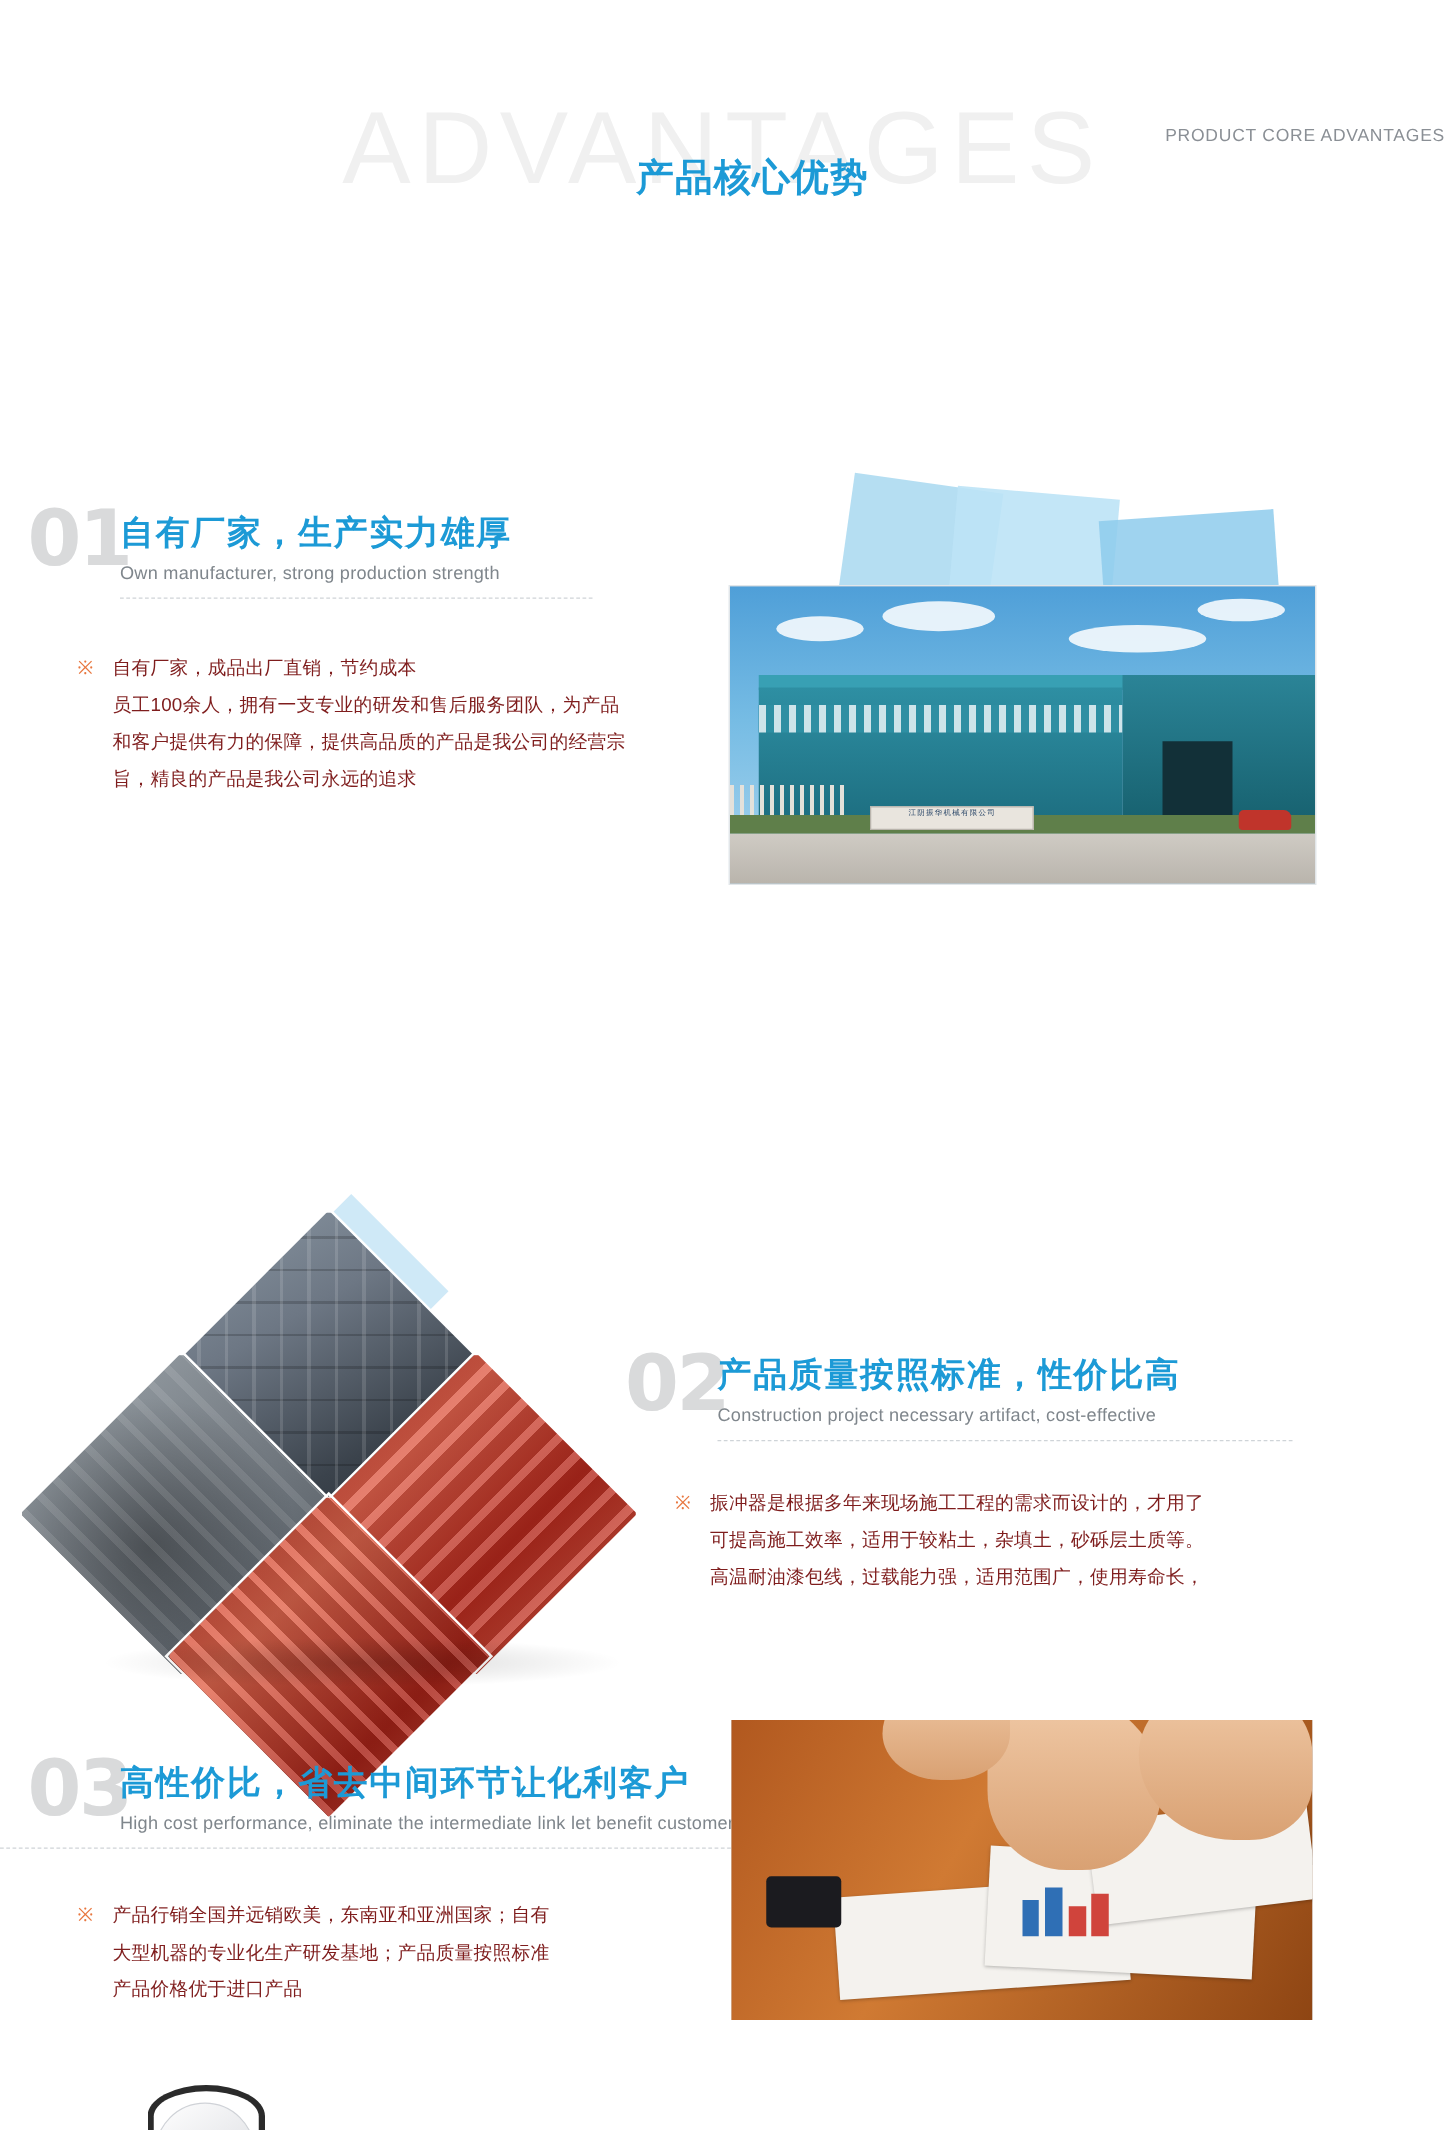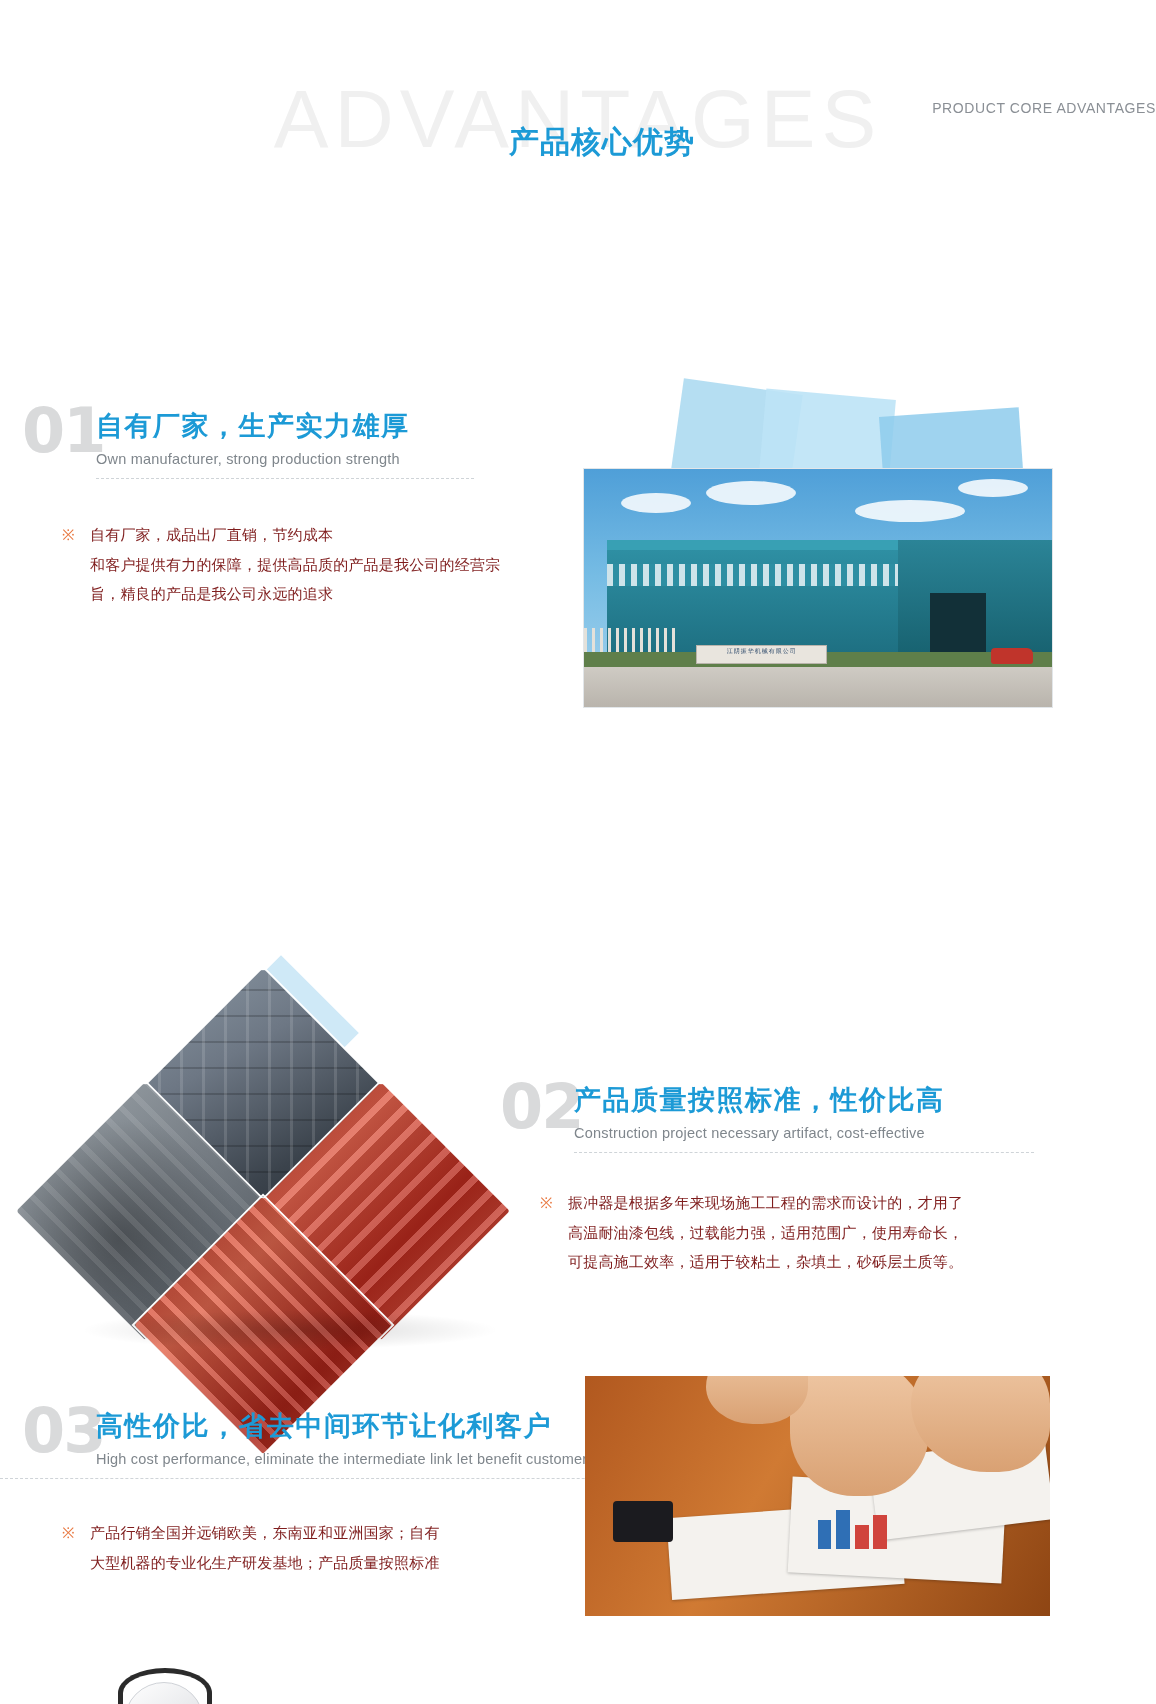--- a/index.html
+++ b/index.html
@@ -186,20 +186,21 @@
     <div class="title-cn">自有厂家，生产实力雄厚</div>
     <div class="title-en">Own manufacturer, strong production strength</div>
     <div class="divider" style="width:378px;"></div>
   </div>
 
   <div class="txt-col" style="left:62px; top:310px; width:480px;">
     <div class="body-row">
       <div class="star">※</div>
       <div class="body-text">
         <p>自有厂家，成品出厂直销，节约成本</p>
+        <p>员工100余人，拥有一支专业的研发和售后服务团队，为产品</p>
         <p>和客户提供有力的保障，提供高品质的产品是我公司的经营宗</p>
         <p>旨，精良的产品是我公司永远的追求</p>
       </div>
     </div>
   </div>
 
   <div class="factory-wrap">
     <div class="deco-sq f-deco1"></div>
     <div class="deco-sq f-deco2"></div>
     <div class="deco-sq f-deco3"></div>
@@ -233,22 +234,22 @@
     <div class="title-cn">产品质量按照标准，性价比高</div>
     <div class="title-en">Construction project necessary artifact, cost-effective</div>
     <div class="divider" style="width:460px;"></div>
   </div>
 
   <div class="txt-col" style="left:540px; top:678px; width:500px;">
     <div class="body-row">
       <div class="star">※</div>
       <div class="body-text">
         <p>振冲器是根据多年来现场施工工程的需求而设计的，才用了</p>
+        <p>可提高施工效率，适用于较粘土，杂填土，砂砾层土质等。</p>
         <p>高温耐油漆包线，过载能力强，适用范围广，使用寿命长，</p>
-        <p>可提高施工效率，适用于较粘土，杂填土，砂砾层土质等。</p>
       </div>
     </div>
   </div>
 
   <div class="dia-wrap">
     <div class="deco-sq dia-deco"></div>
 
     <div class="dia" style="left:140px; top:44px;">
       <div class="dia-inner" style="background:linear-gradient(150deg,#8d9aa6 0%,#6d7784 35%,#3b434c 70%,#232a31 100%);"></div>
       <div class="dia-inner" style="background:
@@ -287,20 +288,21 @@
     <div class="title-en">High cost performance, eliminate the intermediate link let benefit customers</div>
     <div class="divider" style="width:690px; margin-left:-96px;"></div>
   </div>
 
   <div class="txt-col" style="left:62px; top:1008px; width:500px;">
     <div class="body-row">
       <div class="star">※</div>
       <div class="body-text">
         <p>产品行销全国并远销欧美，东南亚和亚洲国家；自有</p>
         <p>大型机器的专业化生产研发基地；产品质量按照标准</p>
+        <p>产品价格优于进口产品</p>
       </div>
     </div>
   </div>
 
   <div class="photo hands-photo">
     <div class="desk"></div>
     <div class="paper" style="left:18%; top:56%; width:50%; height:34%; transform:rotate(-4deg);"></div>
     <div class="paper" style="left:44%; top:44%; width:46%; height:40%; transform:rotate(3deg);"></div>
     <div class="paper" style="left:62%; top:30%; width:38%; height:34%; transform:rotate(-7deg);"></div>
     <div class="chartbar" style="left:50%; top:60%; width:3%;  height:12%;"></div>

